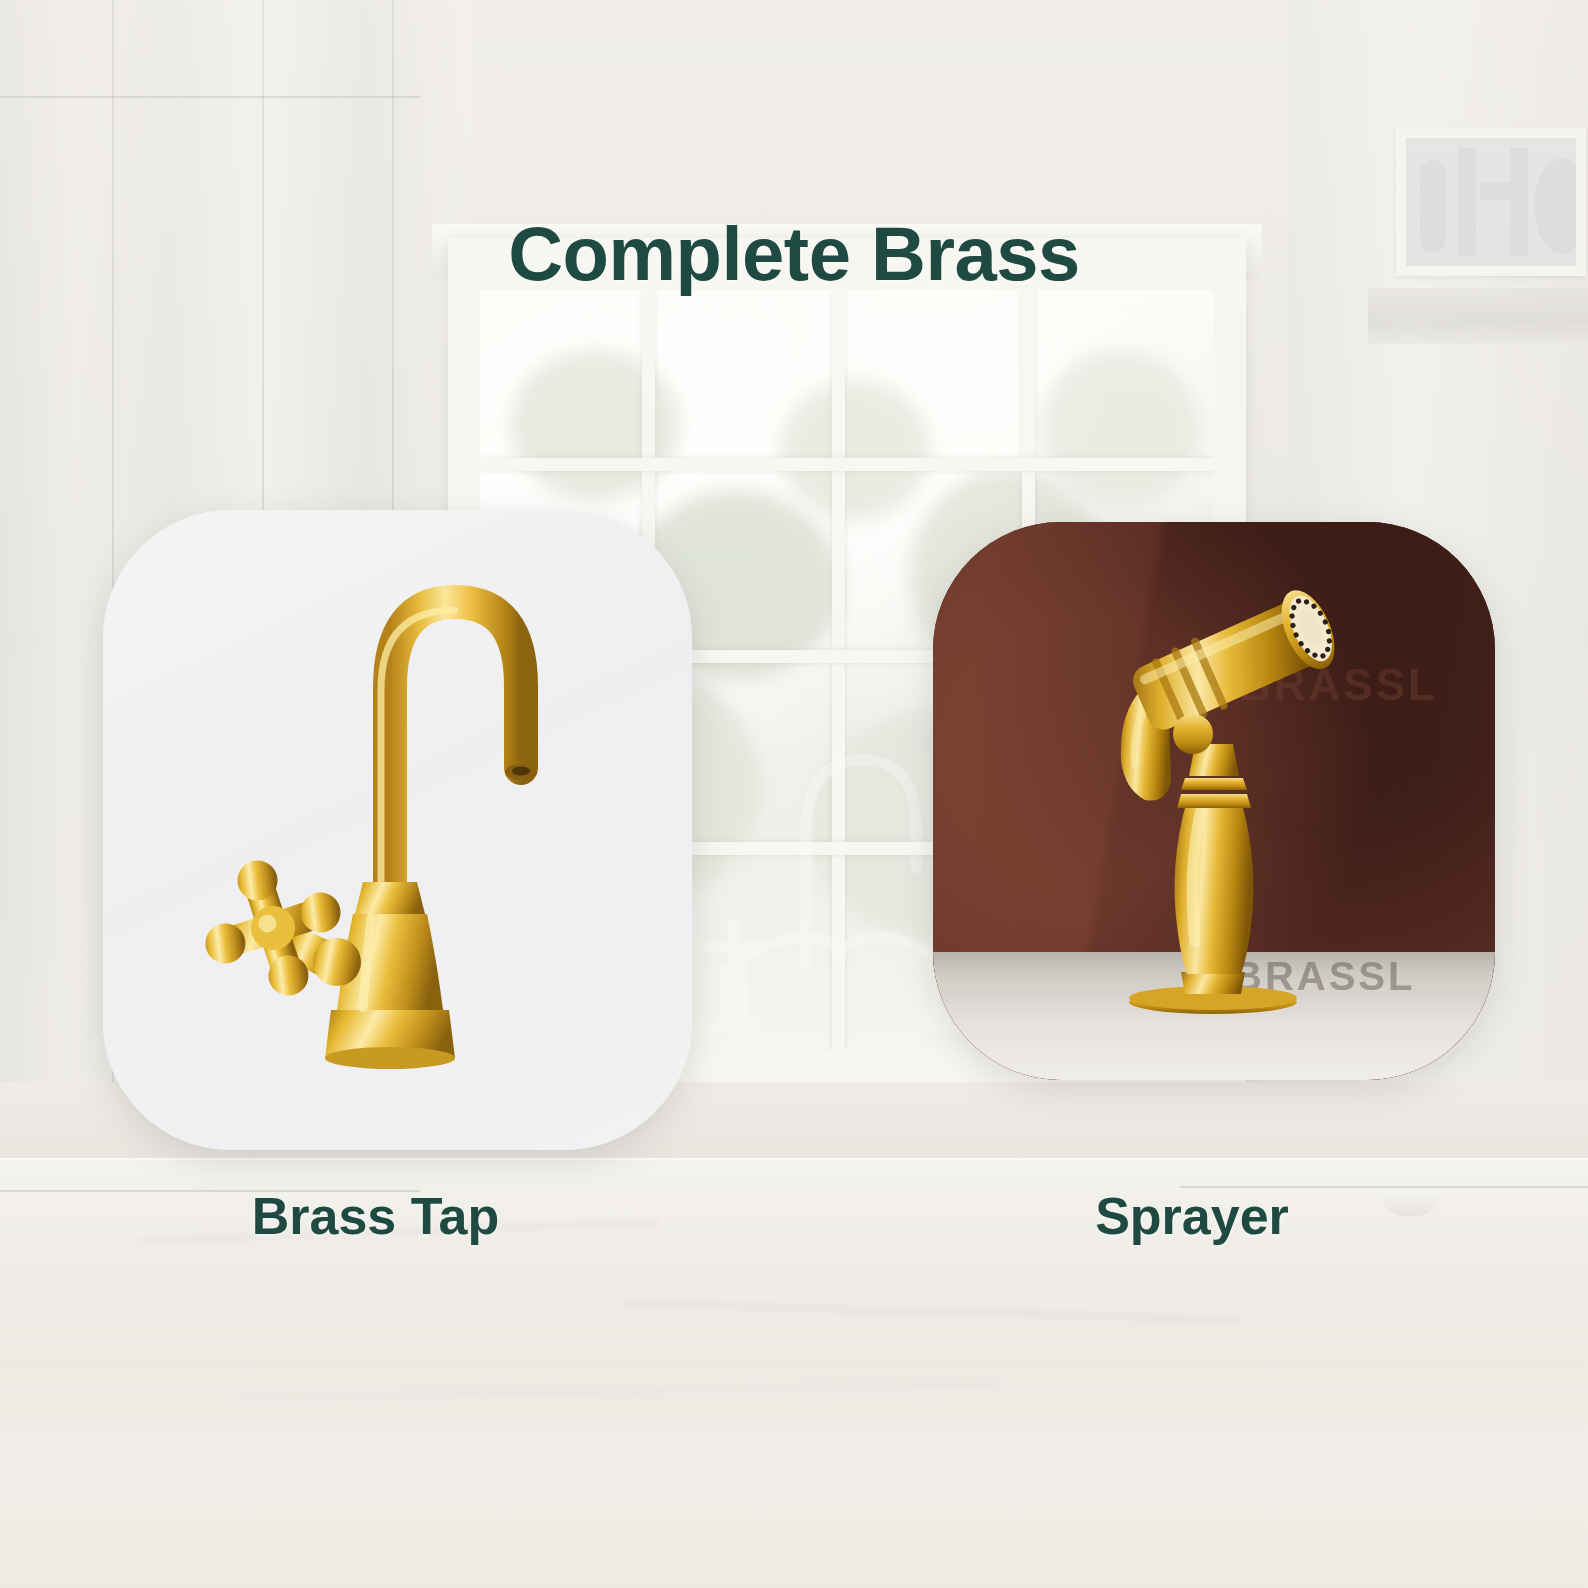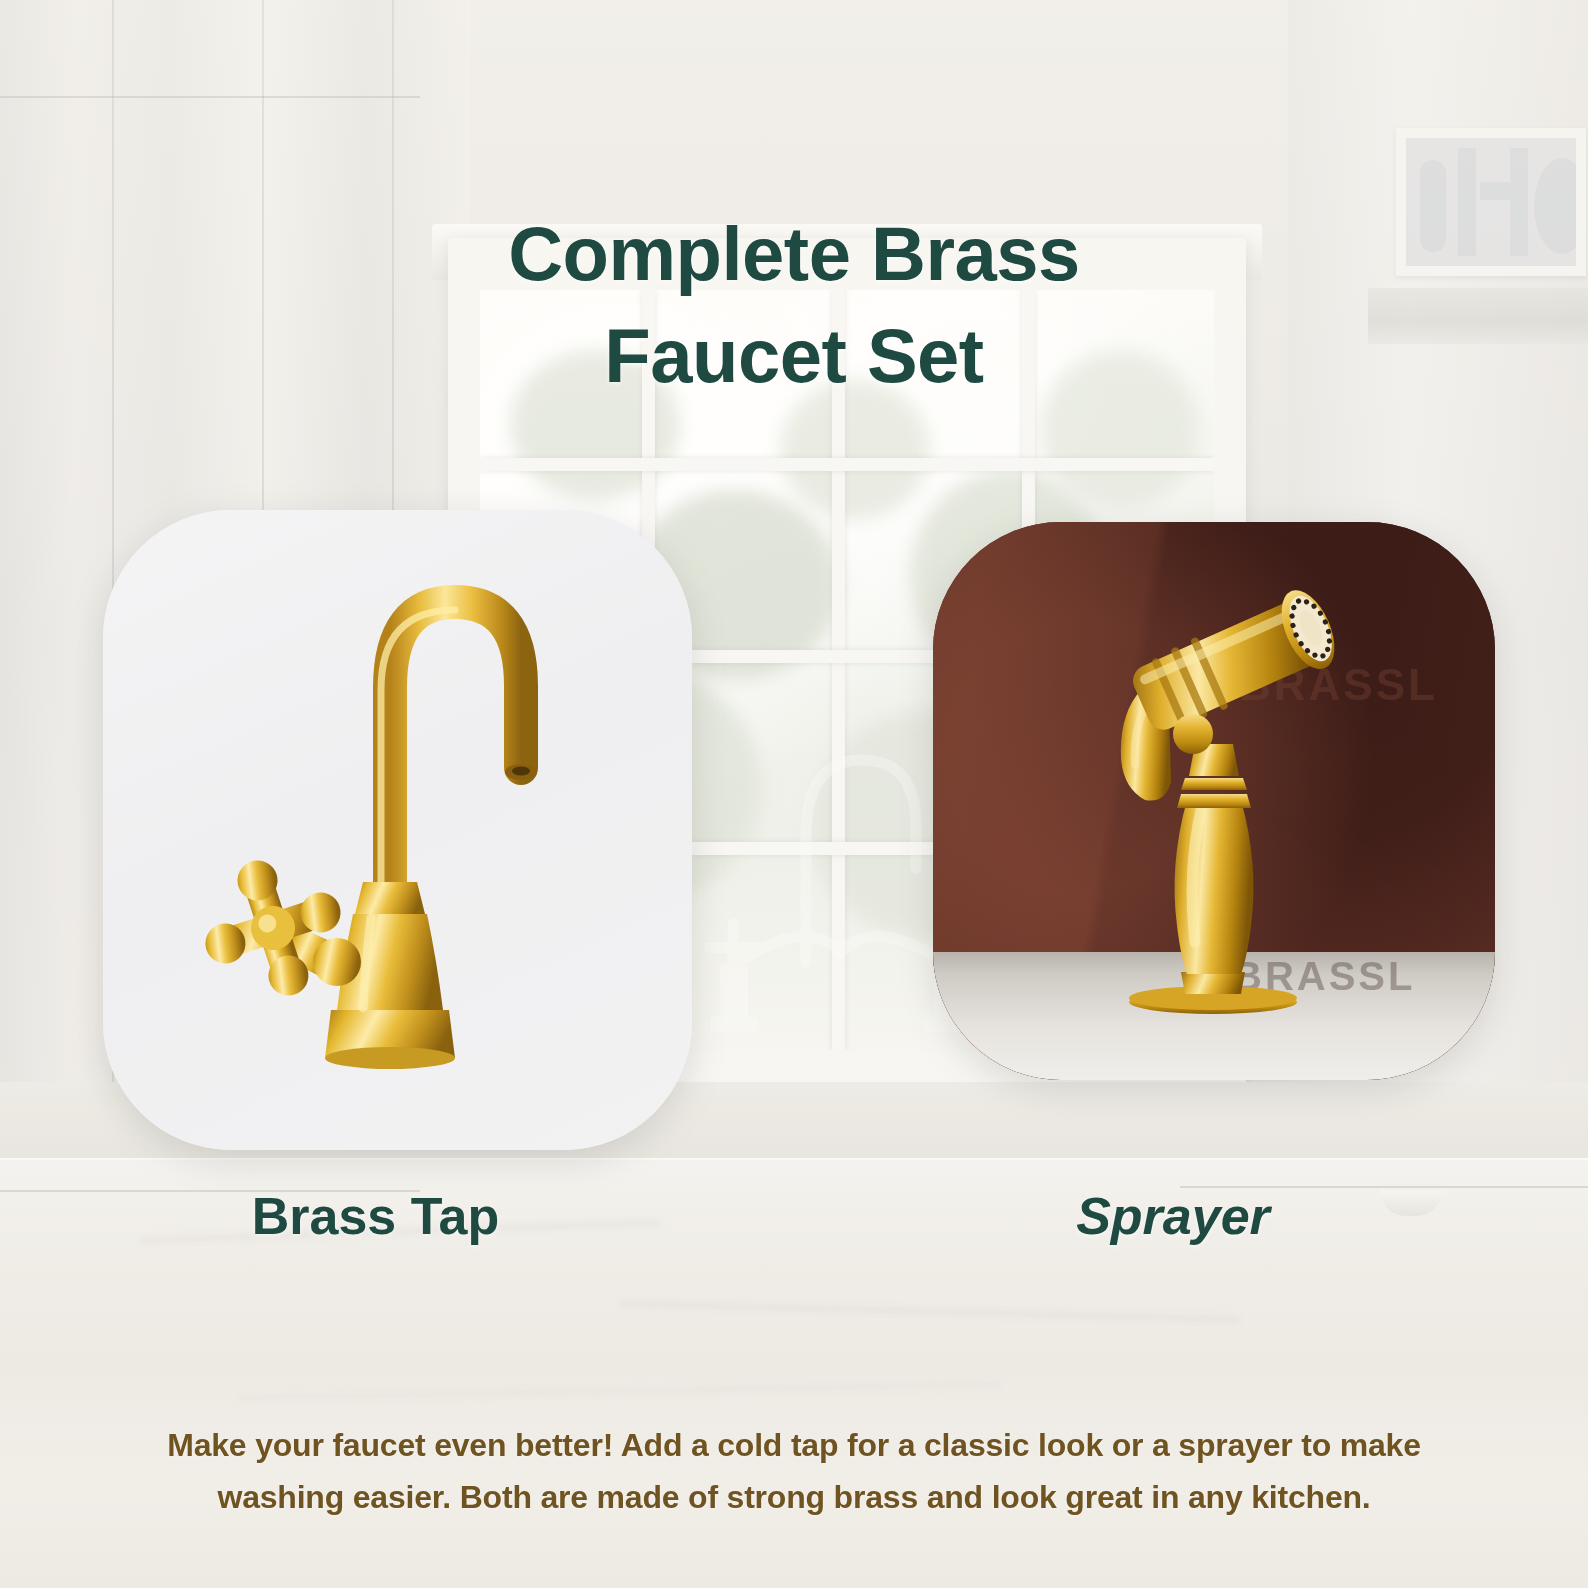--- a/index.html
+++ b/index.html
@@ -151,21 +151,21 @@
   .wm-top{left:306px;top:138px;font-size:44px;color:rgba(120,68,52,.38);}
   .wm-bot{left:300px;top:432px;font-size:40px;}
 
   
   .label{
     position:absolute;color:#1f4a42;font-weight:700;font-size:52px;
     text-shadow:0 2px 5px rgba(255,255,255,.5);
     text-align:center;
   }
   .label-cold{left:103px;top:1186px;width:545px;}
-  .label-spray{left:914px;top:1186px;width:518px;font-style:italic;}
+  .label-spray{left:933px;top:1186px;width:518px;}
 
   
   .blurb{
     position:absolute;left:104px;top:1388px;width:1380px;
     text-align:center;color:#6f5320;
     font-weight:700;font-size:32px;line-height:1.62;
     letter-spacing:-0.2px;
     text-shadow:0 1px 3px rgba(255,255,255,.45);
   }
 </style>
@@ -241,21 +241,20 @@
     </div>
     <div class="drawer-line" style="left:0;top:1190px;width:420px;"></div>
     <div class="drawer-line" style="left:1180px;top:1186px;width:408px;"></div>
     <div class="drawer-pull" style="left:1380px;top:1190px;"></div>
 
     <div class="warm-wash"></div>
   </div>
 
   <h1 class="title">
     <span class="ln">Complete Brass</span>
-    <span class="ln">Faucet Set</span>
   </h1>
 
   <div class="card card-left">
     <div class="card-left-bg"></div>
     <svg viewBox="0 0 545 640" style="position:absolute;inset:0;width:100%;height:100%;">
       <defs>
         <linearGradient id="brassA" x1="0" y1="0" x2="1" y2="0">
           <stop offset="0%" stop-color="#b5821a"></stop>
           <stop offset="22%" stop-color="#e7bb3c"></stop>
           <stop offset="42%" stop-color="#fbe79a"></stop>
@@ -381,15 +380,14 @@
         <ellipse cx="107" cy="0" rx="9" ry="19" fill="#efe4c6"></ellipse>
       </g>
 
       <circle cx="238" cy="212" r="20" fill="url(#sbrass2)"></circle>
     </svg>
   </div>
 
   <div class="label label-cold">Brass Tap</div>
   <div class="label label-spray">Sprayer</div>
 
-  <p class="blurb">Make your faucet even better! Add a cold tap for a classic look or a sprayer to make washing easier. Both are made of strong brass and look great in any kitchen.</p>
 
 </div>
 
 </body></html>

